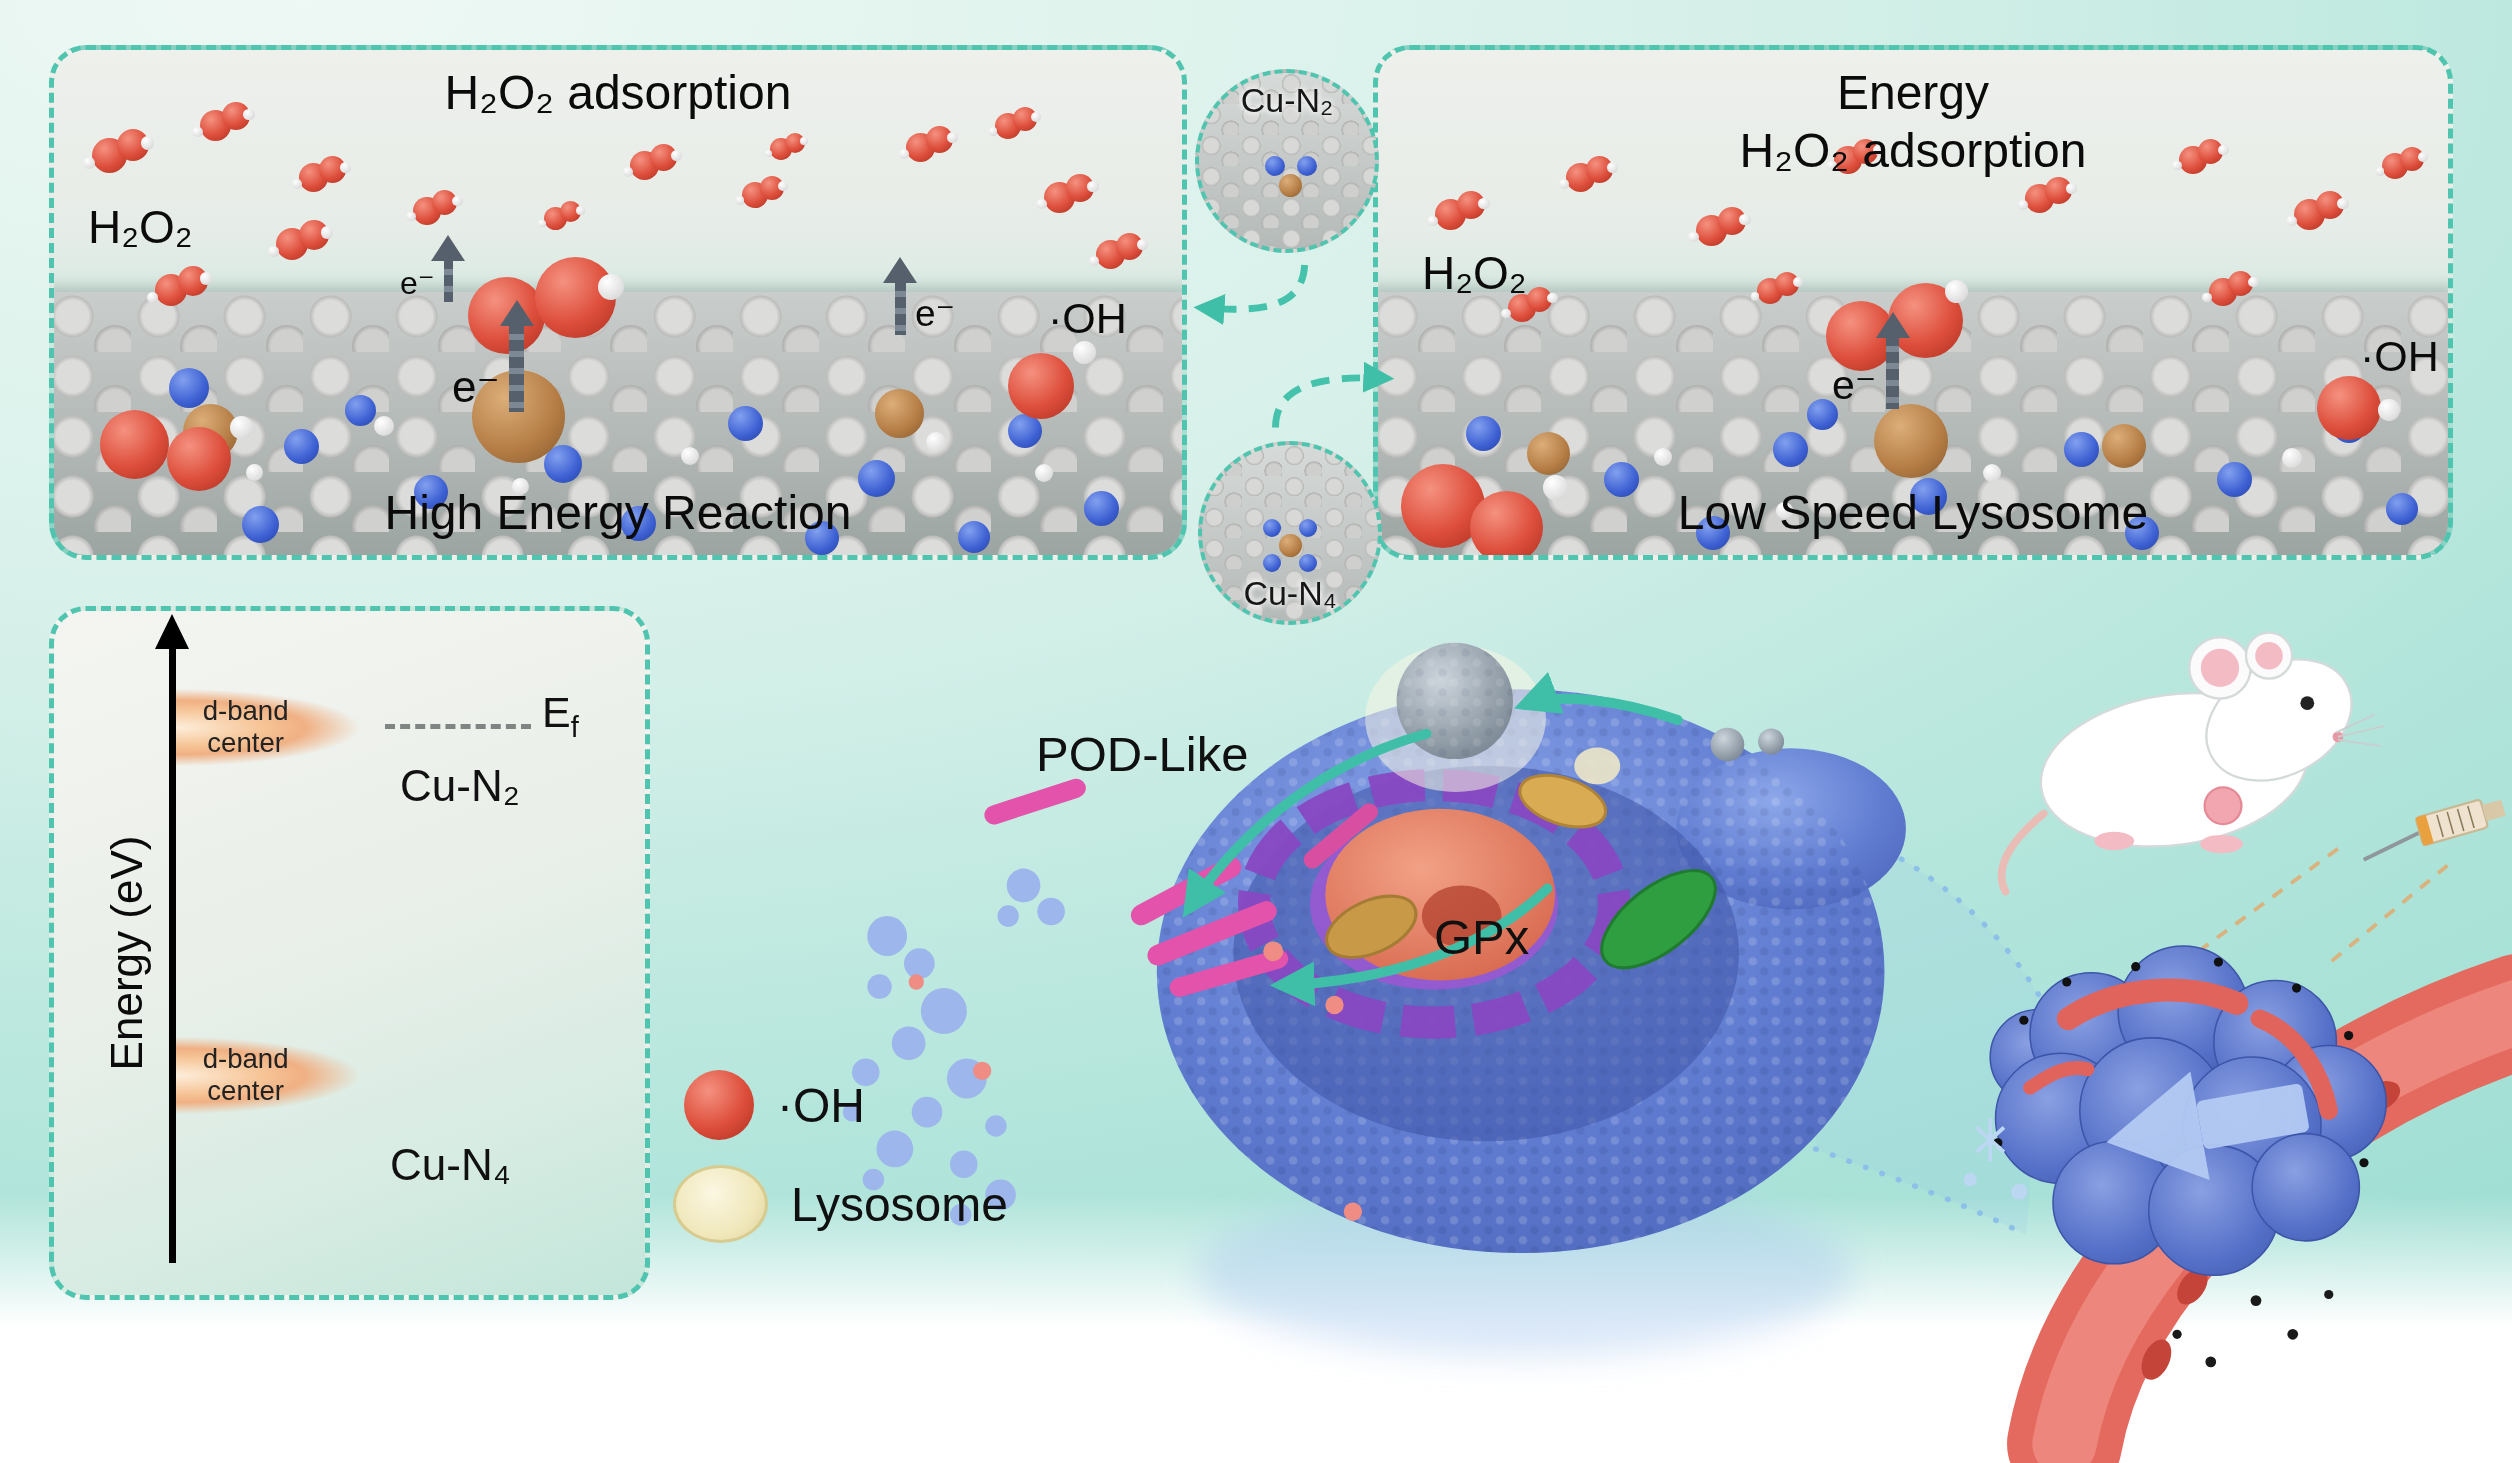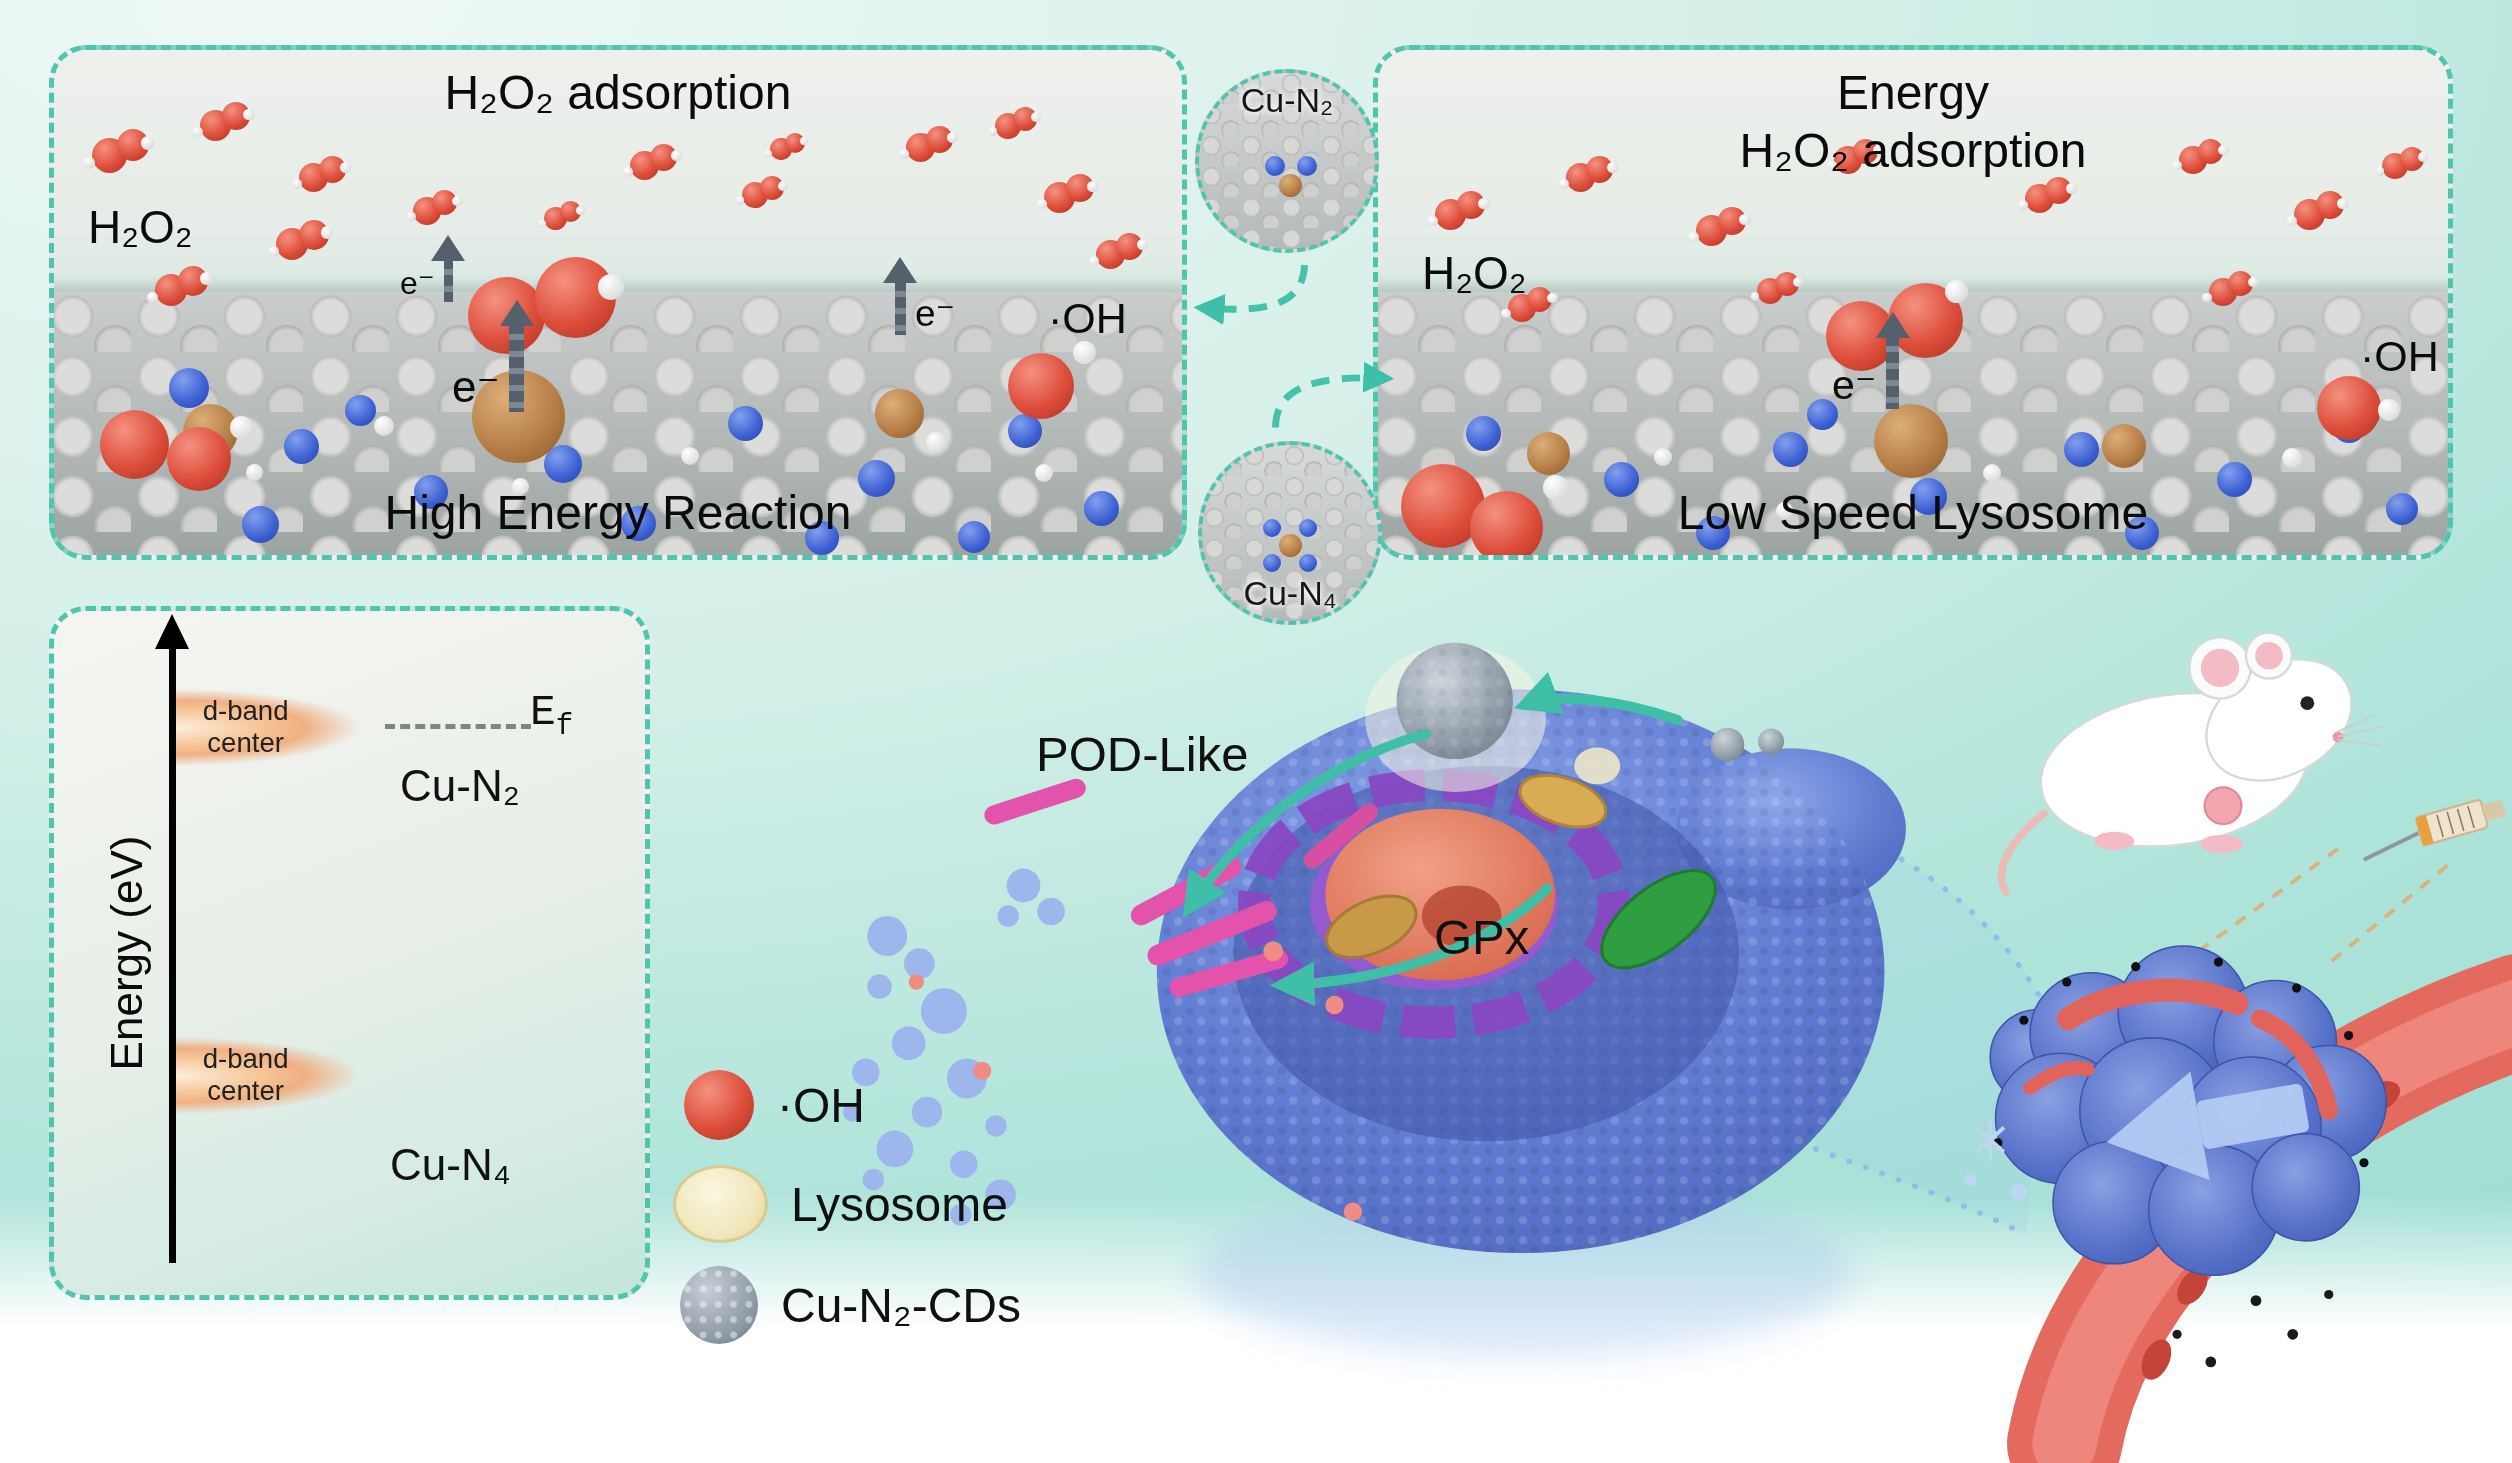--- a/index.html
+++ b/index.html
@@ -56,21 +56,21 @@
   .axis-line { position:absolute; left:115px; top:35px; bottom:32px; width:6.9px; background:#000; }
   .axis-line::before { content:""; position:absolute; top:-32px; left:50%; transform:translateX(-50%);
       border:17px solid transparent; border-top:none; border-bottom:35px solid #000; }
   .energy-axis-label { position:absolute; left:73px; top:50%; transform:translate(-50%,-50%) rotate(-90deg);
       white-space:nowrap; font-size:44px; color:#0b0b0b; }
   .dband { position:absolute; left:122px; width:230px; height:93px;
       background:radial-gradient(100% 52% at 0% 50%, #fdeedb 0%, #f6c496 38%, #f0b083 56%, rgba(240,176,131,0) 80%); }
   .dband-text { position:absolute; left:4.6px; top:50%; transform:translateY(-50%); width:130px;
       text-align:center; font-size:27.6px; line-height:1.18; color:#222; }
   .fermi-line { position:absolute; left:331px; top:113px; width:146px; border-top:5.4px dashed #7f8582; }
-  .fermi-label { position:absolute; left:476px; top:77px; font-size:43px;font-family:Liberation Mono, monospace; }
+  .fermi-label { position:absolute; left:488px; top:77px; font-size:43px; }
   .fermi-sub { font-size:29px; vertical-align:sub; }
   .energy-cun2 { position:absolute; left:346px; top:150px; font-size:44px; }
   .energy-cun4 { position:absolute; left:336px; top:529px; font-size:44px; }
 
   
   .overlay { position:absolute; inset:0; z-index:2; pointer-events:none; }
   .cell-label { position:absolute; font-size:49px; color:#101010; z-index:6; }
 
   
   .legend-row { position:absolute; display:flex; align-items:center; gap:23px; z-index:6; }
@@ -595,18 +595,14 @@
   <div class="cell-label" style="left:1434px;top:909px">GPx</div>
 
   <div class="legend-row" style="left:684px;top:1070px">
     <div class="legend-icon-oh"></div>
     <div class="legend-label">·OH</div>
   </div>
   <div class="legend-row" style="left:673px;top:1165px">
     <div class="legend-icon-lyso"></div>
     <div class="legend-label">Lysosome</div>
   </div>
-  <div class="legend-row" style="left:680px;top:1266px">
-    <div class="legend-icon-cd"></div>
-    <div class="legend-label">Cu-N₂-CDs</div>
-  </div>
 </div>
 
 
 </body></html>

